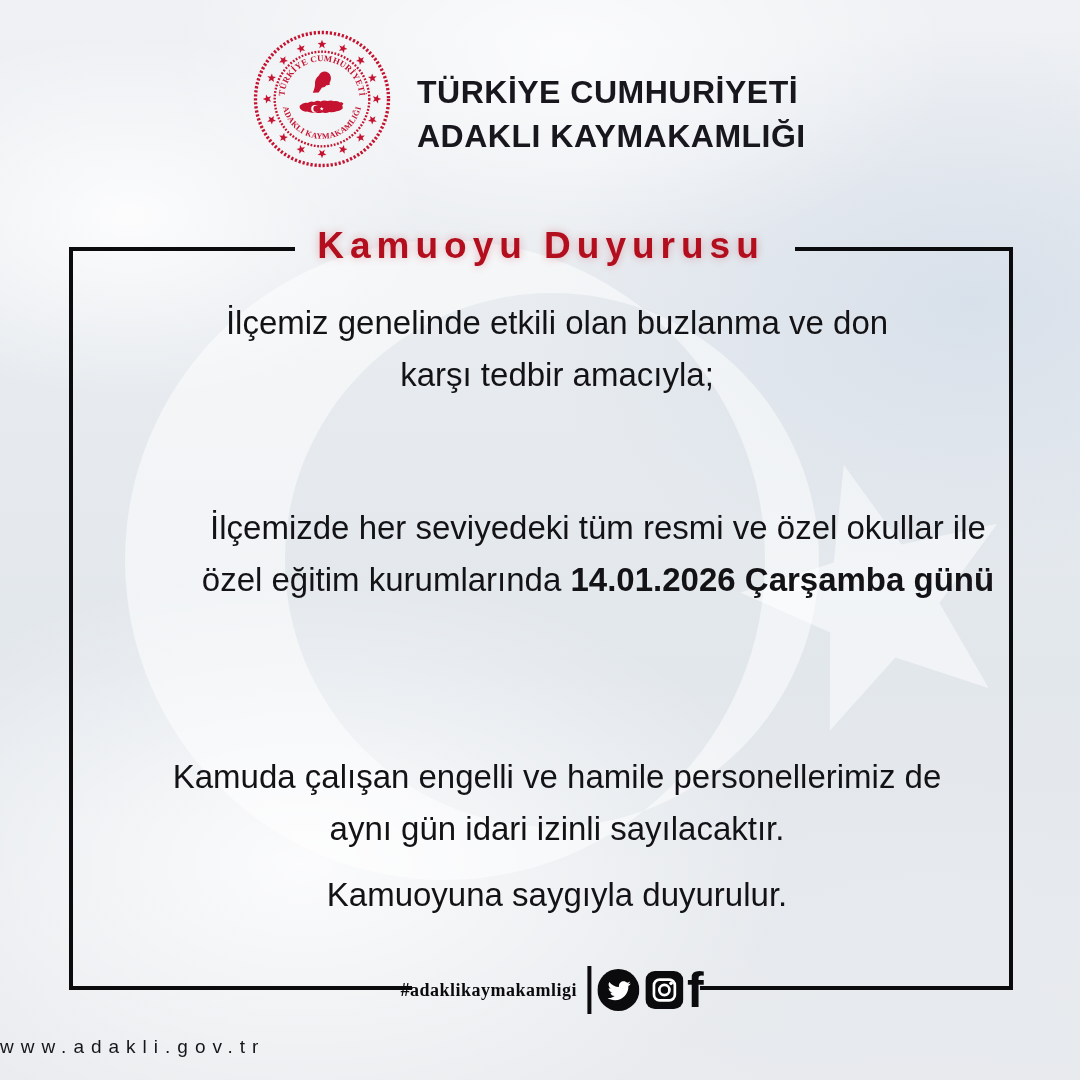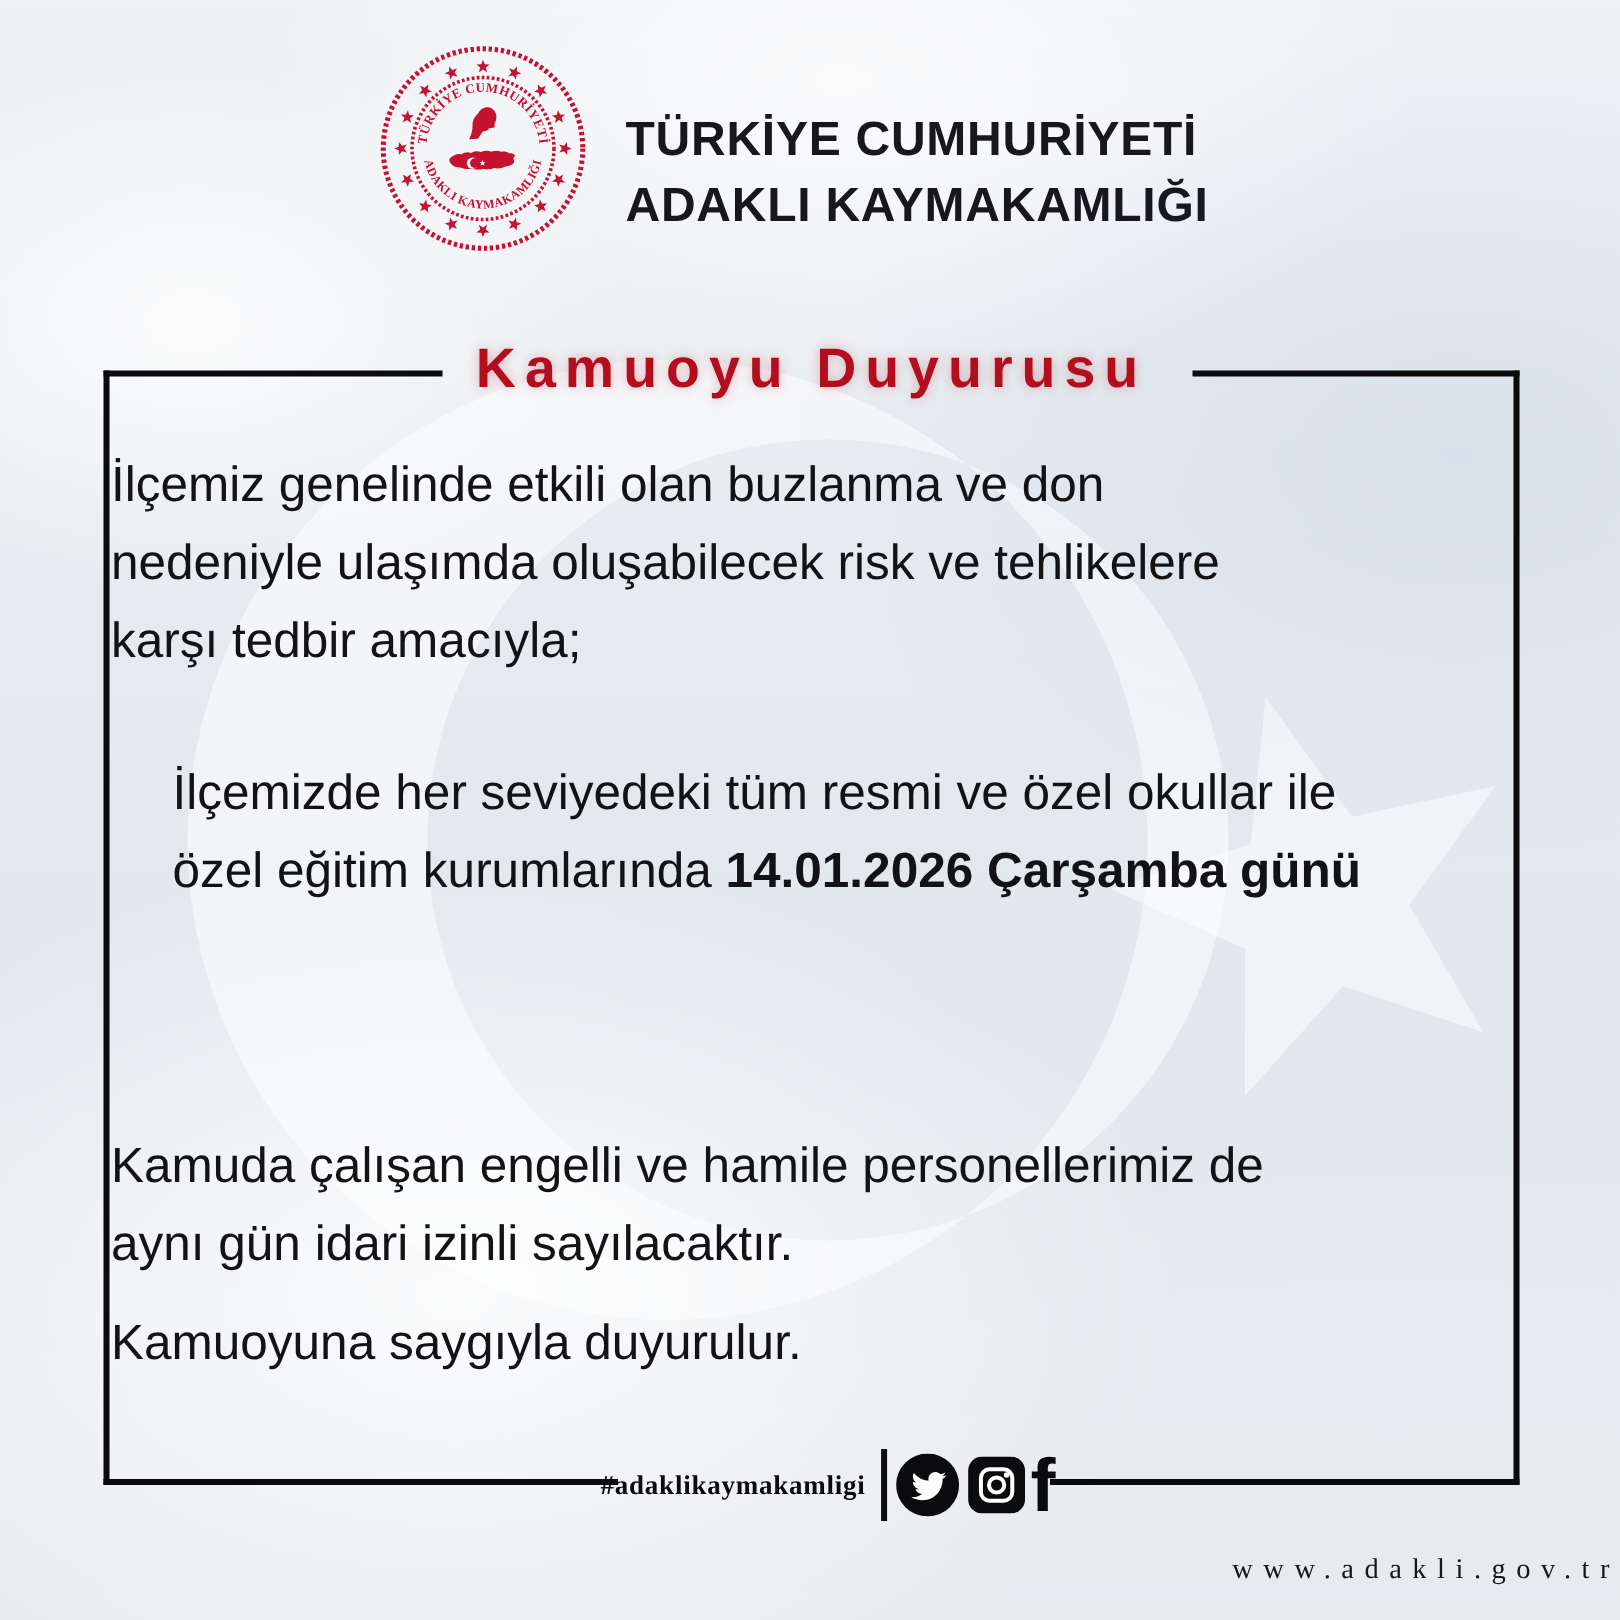--- a/index.html
+++ b/index.html
@@ -26,38 +26,38 @@
   .edge.right{right:0;top:0;width:4px;height:100%;}
   .edge.top-l{left:0;top:0;width:226px;height:4px;}
   .edge.top-r{left:726px;top:0;right:0;height:4px;}
   .edge.bot-l{left:0;bottom:0;width:343px;height:4px;}
   .edge.bot-r{left:631px;bottom:0;right:0;height:4px;}
 
   .box-title{position:absolute;top:-22px;left:50%;transform:translateX(-50%);
     color:#b30e1d;font-size:37px;font-weight:bold;letter-spacing:6px;white-space:nowrap;
     text-shadow:0 0 8px rgba(190,20,35,.3);}
 
-  .para{position:absolute;left:5px;width:100%;text-align:left;color:#131316;
+  .para{position:absolute;left:16px;width:100%;text-align:center;color:#131316;
         font-size:33px;line-height:52px;}
   .para .ln{display:block;}
   .p1{top:50px;} .p2{top:255px;padding-left:41px;} .p3{top:468px;margin-top:36px;} .p4{top:622px;}
   .bold{font-weight:bold;}
 
   
   .social-row{position:absolute;top:743px;left:50%;transform:translate(-50%,-50%);
     margin-left:11px;display:flex;align-items:center;gap:6px;}
   .hashtag{font-family:"Liberation Serif",serif;font-weight:bold;font-size:18px;
     letter-spacing:.5px;color:#0b0b0d;white-space:nowrap;margin-right:4px;text-align:center;}
   .vline{width:4px;height:48px;background:#0b0b0d;}
   .icon{display:block;}
   .fb-f{font-family:"Liberation Sans",sans-serif;font-weight:900;font-size:50px;
     line-height:44px;color:#0b0b0d;margin-left:-2px;}
 
-  .website{position:absolute;left:0;top:1036px;width:100%;text-align:right;
-    font-family:Liberation Serif, serif;font-size:19px;letter-spacing:7px;
+  .website{position:absolute;left:0;top:1036px;width:100%;text-align:left;
+    font-family:Liberation Sans, sans-serif;font-size:19px;letter-spacing:7px;
     color:#15161a;}
 </style>
 </head>
 <body>
 
 <div class="canvas">
 
   <svg class="watermark" width="1080" height="1080" viewBox="0 0 1080 1080">
     <path fill-rule="evenodd" fill="rgba(255,255,255,0.5)" d="M445,240 A320,320 0 1 0 445,880 A320,320 0 1 0 445,240 Z
          M552,293 A267,267 0 1 0 552,827 A267,267 0 1 0 552,293 Z"></path>
@@ -117,21 +117,20 @@
     <div class="edge right"></div>
     <div class="edge top-l"></div>
     <div class="edge top-r"></div>
     <div class="edge bot-l"></div>
     <div class="edge bot-r"></div>
 
     <div class="box-title">Kamuoyu Duyurusu</div>
 
     <div class="para p1">
       <span class="ln">İlçemiz genelinde etkili olan buzlanma ve don</span>
-      <span class="ln">nedeniyle  ulaşımda oluşabilecek risk ve tehlikelere</span>
       <span class="ln">karşı tedbir amacıyla;</span>
     </div>
 
     <div class="para p2">
       <span class="ln">İlçemizde her seviyedeki tüm resmi ve özel okullar ile</span>
       <span class="ln">
         <span>özel eğitim kurumlarında </span><span class="bold">14.01.2026 Çarşamba günü</span>
       </span>
     </div>
 

